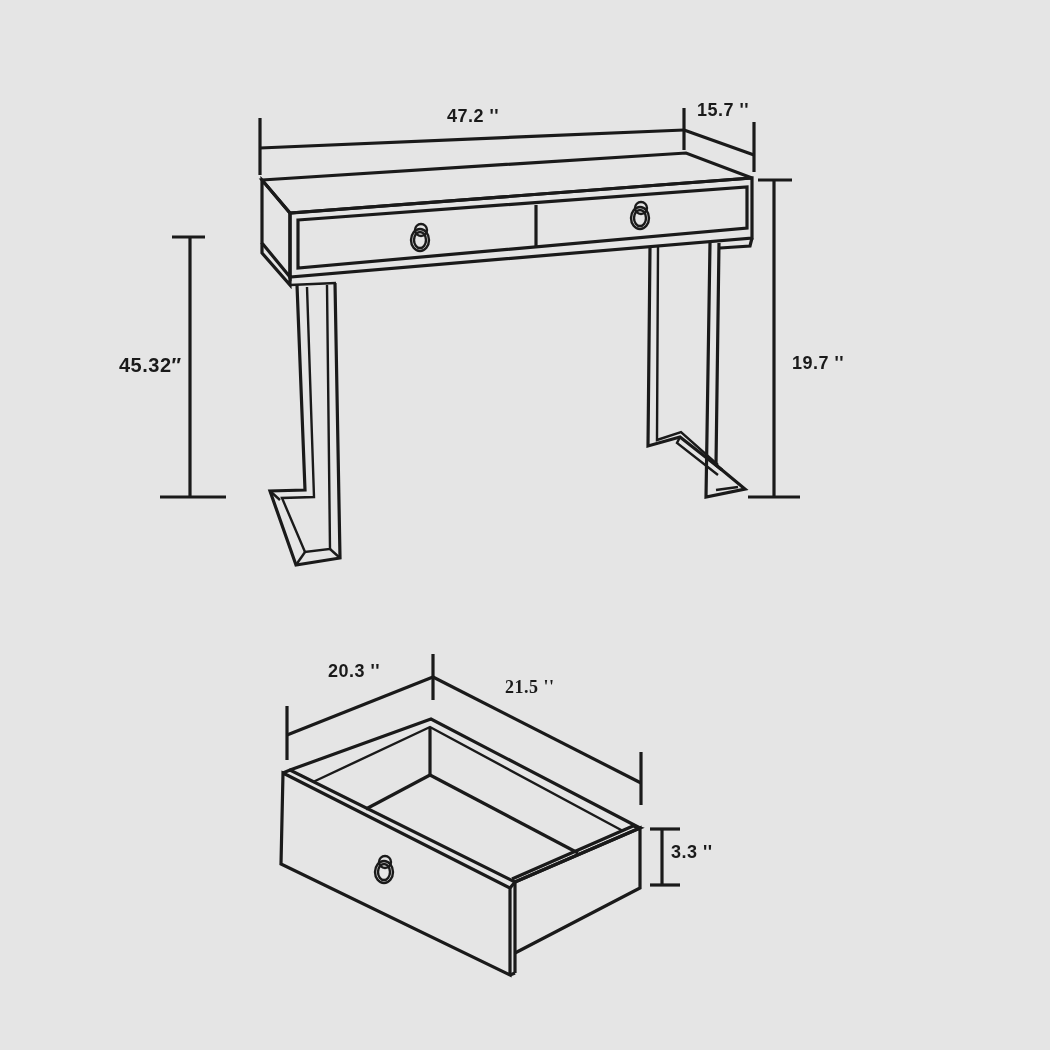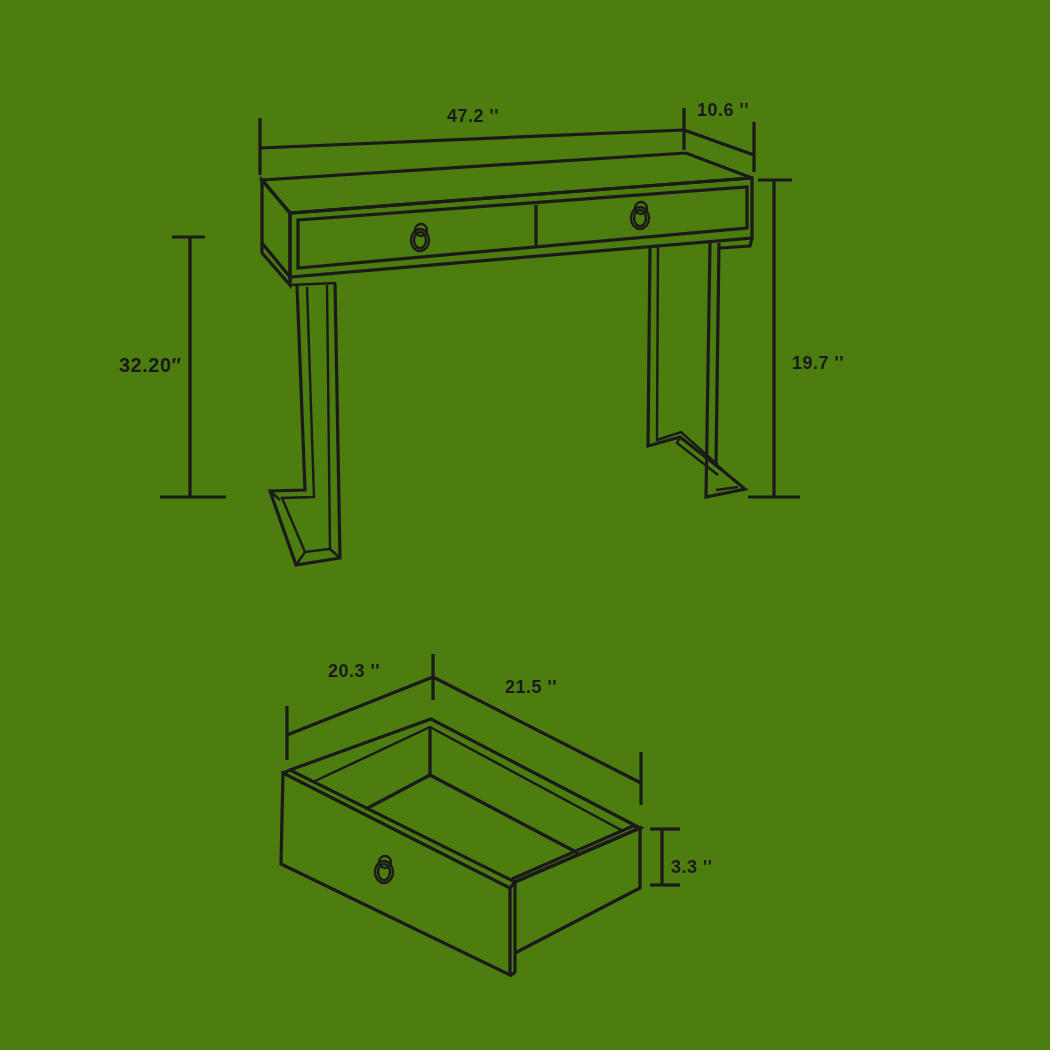--- a/index.html
+++ b/index.html
@@ -1,16 +1,16 @@
 <!DOCTYPE html>
 <html><head>
   <meta charset="utf-8">
   <style>
     html, body { margin: 0; padding: 0; background: #ffffff; }
-    #stage { position: relative; width: 1050px; height: 1050px; background: #4d7c0f; overflow: hidden; }
+    #stage { position: relative; width: 1050px; height: 1050px; background: #e5e5e5; overflow: hidden; }
     svg { position: absolute; left: 0; top: 0; }
     .ln { stroke: #1a1a1a; stroke-width: 3.2; fill: none; stroke-linejoin: miter; stroke-linecap: butt; }
     .ln-thin { stroke: #1a1a1a; stroke-width: 2.4; fill: none; }
     .label { position: absolute; font-family: "Liberation Sans", sans-serif; font-weight: bold; font-size: 18px; color: #1a1a1a; white-space: nowrap; letter-spacing: 0.5px; }
   </style>
 </head>
 <body>
 
 <div id="stage">
 
@@ -127,20 +127,20 @@
     </g>
 
     <g>
       <circle cx="385" cy="862" r="6" class="ln-thin"></circle>
       <ellipse cx="384" cy="872" rx="9" ry="11" class="ln-thin"></ellipse>
       <ellipse cx="384" cy="872" rx="6" ry="8" class="ln-thin"></ellipse>
     </g>
   </svg>
 
   <div class="label" style="left:447px; top:106px;">47.2 ''</div>
-  <div class="label" style="left:697px; top:100px;">10.6 ''</div>
-  <div class="label" style="left:119px; top:354px; font-size:20px;">32.20″</div>
+  <div class="label" style="left:697px; top:100px;">15.7 ''</div>
+  <div class="label" style="left:119px; top:354px; font-size:20px;">45.32″</div>
   <div class="label" style="left:792px; top:353px;">19.7 ''</div>
   <div class="label" style="left:328px; top:661px;">20.3 ''</div>
-  <div class="label" style="left:505px; top:677px;">21.5 ''</div>
-  <div class="label" style="left:671px; top:842px;margin-top:15px;">3.3 ''</div>
+  <div class="label" style="left:505px; top:677px;font-family:Liberation Serif, serif;">21.5 ''</div>
+  <div class="label" style="left:671px; top:842px;">3.3 ''</div>
 
 </div>
 
 </body></html>

